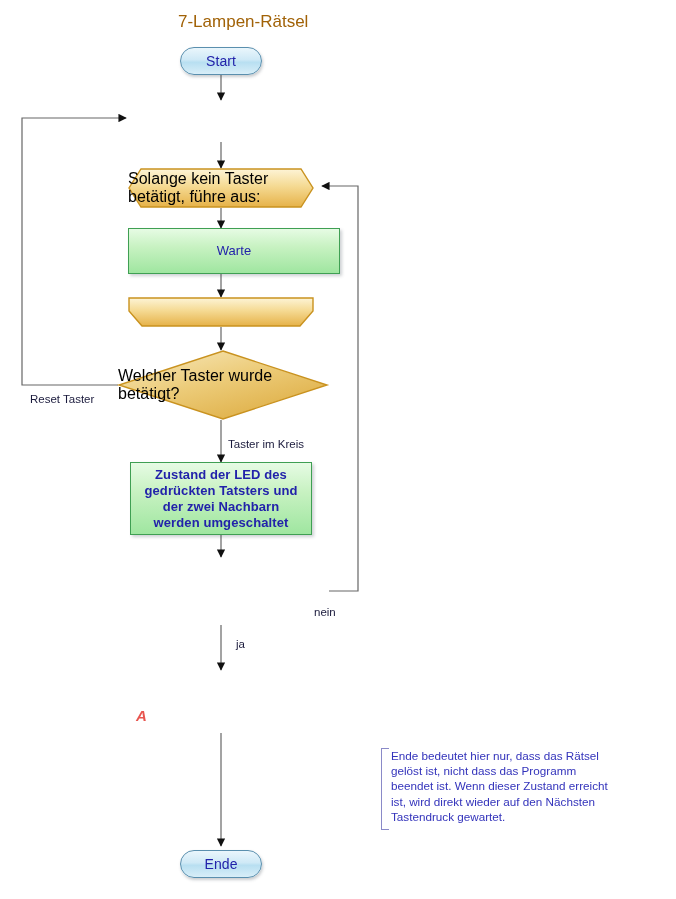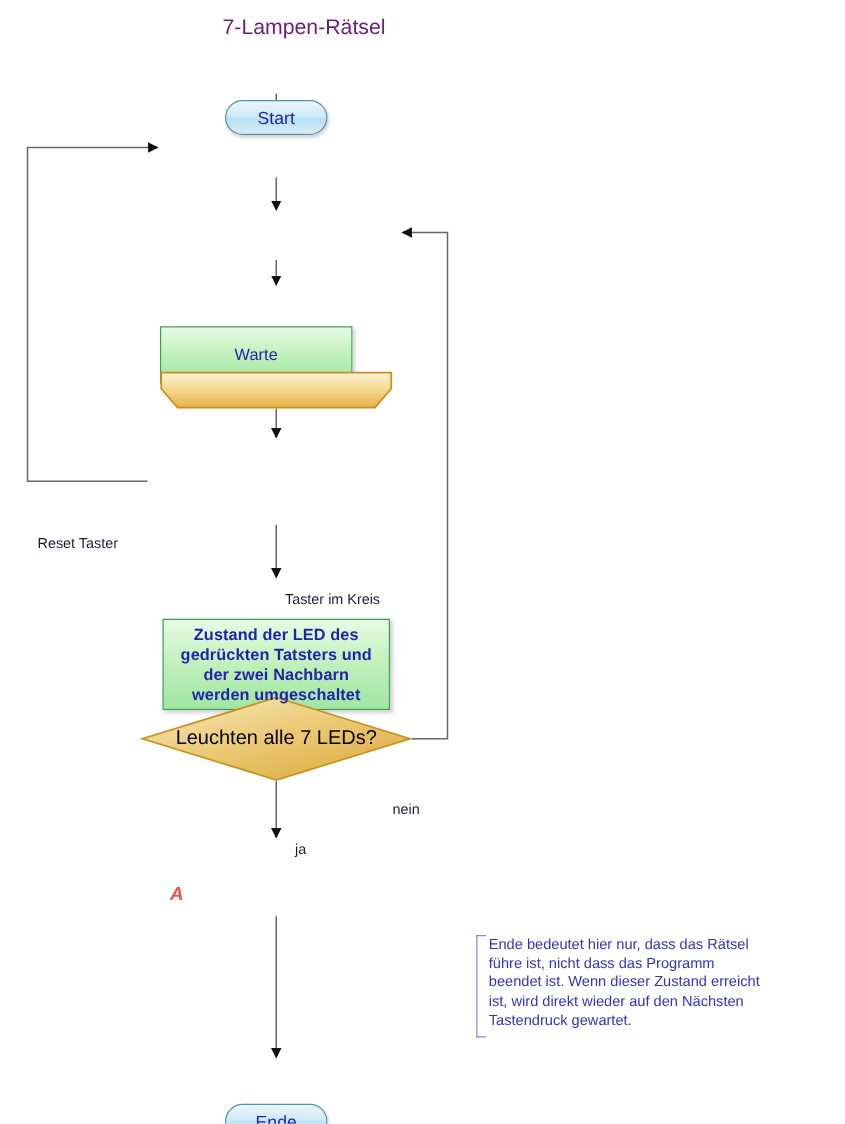--- a/index.html
+++ b/index.html
@@ -5,21 +5,21 @@
 <style>
   html,body{margin:0;padding:0;background:#ffffff;}
   body{
     width:676px;height:899px;position:relative;overflow:hidden;
     font-family:"Liberation Sans","DejaVu Sans",sans-serif;
     -webkit-font-smoothing:antialiased;
   }
   #canvas{position:absolute;left:0;top:0;width:676px;height:899px;}
   svg#wires{position:absolute;left:0;top:0;width:676px;height:899px;overflow:visible;}
 
-  .node{position:absolute;box-sizing:border-box;display:flex;align-items:center;justify-content:center;text-align:center;margin-top:33px;}
+  .node{position:absolute;box-sizing:border-box;display:flex;align-items:center;justify-content:center;text-align:center;}
   .node .txt{
     color:#2222aa;font-size:13px;line-height:16px;letter-spacing:0.1px;
     white-space:pre-line;padding:0 6px;position:relative;z-index:3;
   }
 
   
   .terminator{
     border-radius:999px;
     border:1px solid #5a8fae;
     background:linear-gradient(180deg,#eaf6fc 0%,#cfe9f6 45%,#b8dff1 55%,#d8eef8 100%);
@@ -51,28 +51,28 @@
   
   .output{position:absolute;}
   .output svg{position:absolute;left:0;top:0;overflow:visible;}
   .output .txt{
     position:absolute;left:0;top:0;width:100%;height:100%;
     display:flex;align-items:center;justify-content:center;
   }
 
   
   .title{
-    position:absolute;color:#701a75;font-size:17px;font-weight:400;
+    position:absolute;color:#a16207;font-size:17px;font-weight:400;
     white-space:nowrap;
   }
 
   
   .edgelabel{
     position:absolute;color:#1a1a3c;font-size:11.5px;line-height:14px;
-    white-space:nowrap;background:transparent;margin-top:36px;
+    white-space:nowrap;background:transparent;
   }
 
   
   .annot{
     position:absolute;color:#e8554f;font-size:15px;font-style:italic;
     font-weight:700;z-index:9;
   }
 
   
   .note{position:absolute;}
@@ -122,80 +122,96 @@
     </g>
   </svg>
 
   <div class="title" style="left:178px;top:12px;">7-Lampen-Rätsel</div>
 
   <div class="node terminator" style="left:180px;top:47px;width:82px;height:28px;">
     <span class="txt">Start</span>
   </div>
 
 
-
-  <div class="node process" style="left:128px;top:228px;width:154px;height:46px;">
+  <div class="hexwrap" style="left:128px;top:168px;width:186px;height:40px;">
+    <svg width="186" height="40" viewBox="0 0 186 40">
+      <defs>
+        <linearGradient id="gOrange1" x1="0" y1="0" x2="0" y2="1">
+          <stop offset="0%" stop-color="#fdf4d6"></stop>
+          <stop offset="45%" stop-color="#f5da93"></stop>
+          <stop offset="100%" stop-color="#e6b249"></stop>
+        </linearGradient>
+      </defs>
+      <polygon points="13,1 173,1 185,20 173,39 13,39 1,20" fill="url(#gOrange1)" stroke="#c9921f" stroke-width="1.4"></polygon>
+    </svg>
+    <span class="txt">
+        <span>Solange kein Taster
+betätigt, führe aus:</span>
+      </span>
+  </div>
+
+  <div class="node process" style="left:128px;top:228px;width:212px;height:46px;">
     <span class="txt">Warte</span>
   </div>
 
   <div class="ftrwrap" style="left:128px;top:297px;width:186px;height:30px;">
     <svg width="186" height="30" viewBox="0 0 186 30">
       <defs>
         <linearGradient id="gOrange2" x1="0" y1="0" x2="0" y2="1">
           <stop offset="0%" stop-color="#fdf4d6"></stop>
           <stop offset="45%" stop-color="#f5da93"></stop>
           <stop offset="100%" stop-color="#e6b249"></stop>
         </linearGradient>
       </defs>
       <polygon points="1,1 185,1 185,14 172,29 14,29 1,14" fill="url(#gOrange2)" stroke="#c9921f" stroke-width="1.4"></polygon>
     </svg>
     <span class="txt">
         <span></span>
       </span>
   </div>
 
+  <div class="diamond" style="left:118px;top:350px;width:210px;height:70px;">
+    <svg width="210" height="70" viewBox="0 0 210 70">
+      <defs>
+        <linearGradient id="gDia1" x1="0.1" y1="0" x2="0.9" y2="1">
+          <stop offset="0%" stop-color="#f7e7b8"></stop>
+          <stop offset="45%" stop-color="#eccb78"></stop>
+          <stop offset="100%" stop-color="#dca93c"></stop>
+        </linearGradient>
+      </defs>
+      <polygon points="105,1 209,35 105,69 1,35" fill="url(#gDia1)" stroke="#c9921f" stroke-width="1.4"></polygon>
+    </svg>
+    <span class="txt">
+        <span>Welcher
+Taster wurde betätigt?</span>
+      </span>
+  </div>
 
   <div class="node process" style="left:130px;top:462px;width:182px;height:73px;font-weight:bold;">
     <span class="txt">Zustand der LED des
 gedrückten Tatsters und
 der zwei Nachbarn
 werden umgeschaltet</span>
   </div>
 
-  <div class="diamond" style="left:113px;top:557px;width:216px;height:68px;">
-    <svg width="216" height="68" viewBox="0 0 216 68">
-      <defs>
-        <linearGradient id="gDia2" x1="0.1" y1="0" x2="0.9" y2="1">
-          <stop offset="0%" stop-color="#f7e7b8"></stop>
-          <stop offset="45%" stop-color="#eccb78"></stop>
-          <stop offset="100%" stop-color="#dca93c"></stop>
-        </linearGradient>
-      </defs>
-      <polygon points="108,1 215,34 108,67 1,34" fill="url(#gDia2)" stroke="#c9921f" stroke-width="1.4"></polygon>
-    </svg>
-    <span class="txt">
-        <span>Leuchten
-alle 7 LEDs?</span>
-      </span>
-  </div>
 
 
   <div class="annot" style="left:136px;top:707px;">A</div>
 
   <div class="node terminator" style="left:180px;top:850px;width:82px;height:28px;">
     <span class="txt">Ende</span>
   </div>
 
   <div class="edgelabel" style="left:30px;top:392px;">Reset Taster</div>
   <div class="edgelabel" style="left:228px;top:437px;text-align:center;">Taster im Kreis</div>
   <div class="edgelabel" style="left:314px;top:605px;">nein</div>
   <div class="edgelabel" style="left:236px;top:637px;">ja</div>
 
   <div class="note" style="left:381px;top:748px;width:262px;height:80px;">
     <div class="bracket"></div>
     <div class="notetext">Ende bedeutet hier nur, dass das Rätsel
-führe ist, nicht dass das Programm
+gelöst ist, nicht dass das Programm
 beendet ist. Wenn dieser Zustand erreicht
 ist, wird direkt wieder auf den Nächsten
 Tastendruck gewartet.</div>
   </div>
 
 </div>
 
 </body></html>

